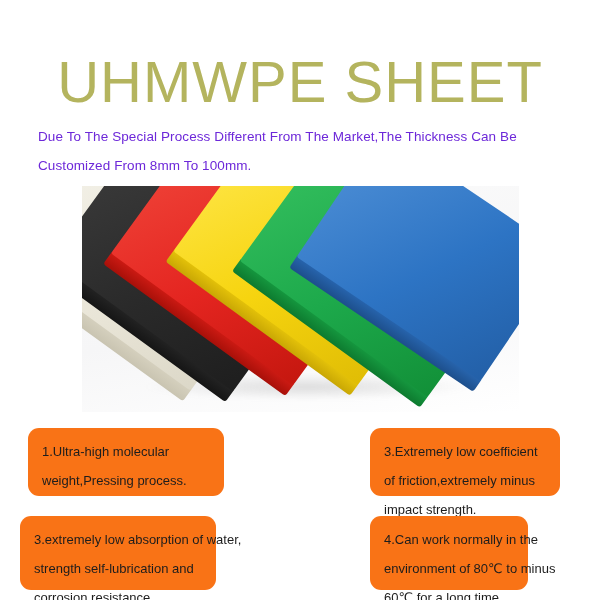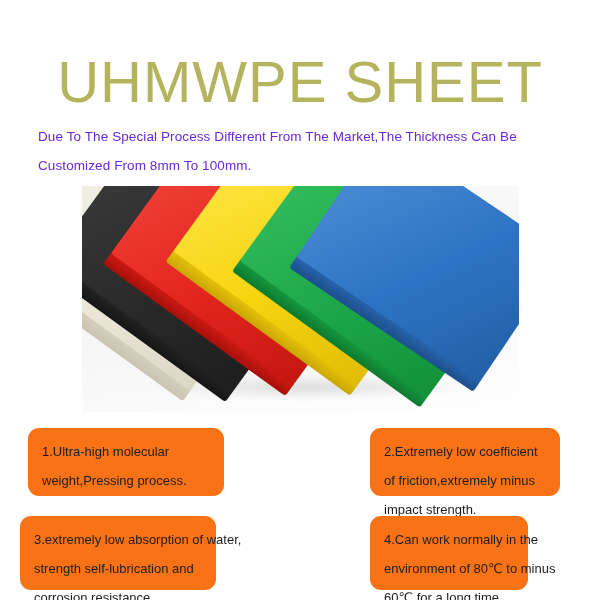--- a/index.html
+++ b/index.html
@@ -171,21 +171,21 @@
 
   <div class="feature f1">
     <div class="ftext">
       <span>1.Ultra-high molecular</span>
       <span>weight,Pressing process.</span>
     </div>
   </div>
 
   <div class="feature f2">
     <div class="ftext">
-      <span>2.Extremely low coefficient</span>
+      <span>3.Extremely low coefficient</span>
       <span>of friction,extremely minus</span>
       <span>impact strength.</span>
     </div>
   </div>
 
   <div class="feature f3">
     <div class="ftext">
       <span>3.extremely low absorption of water,</span>
       <span>strength self-lubrication and</span>
       <span>corrosion resistance.</span>

